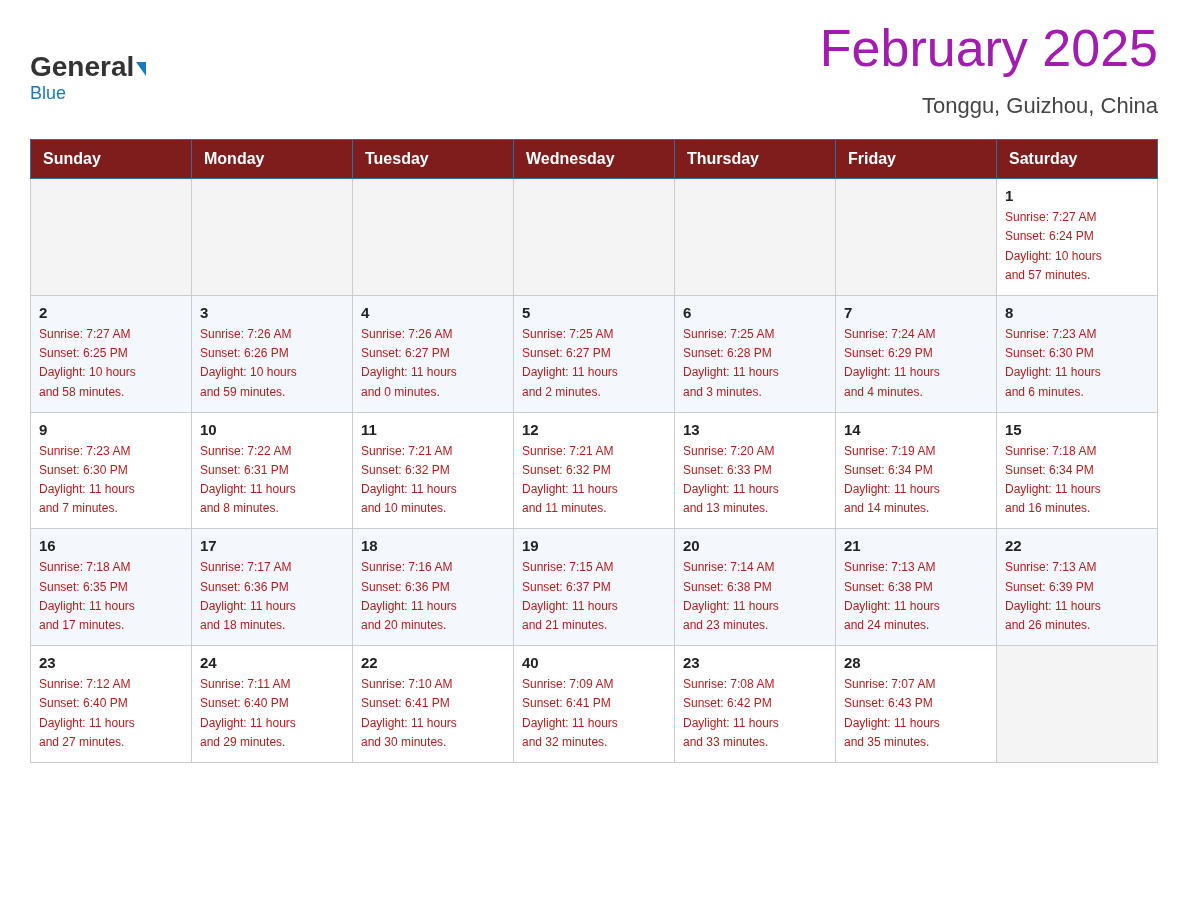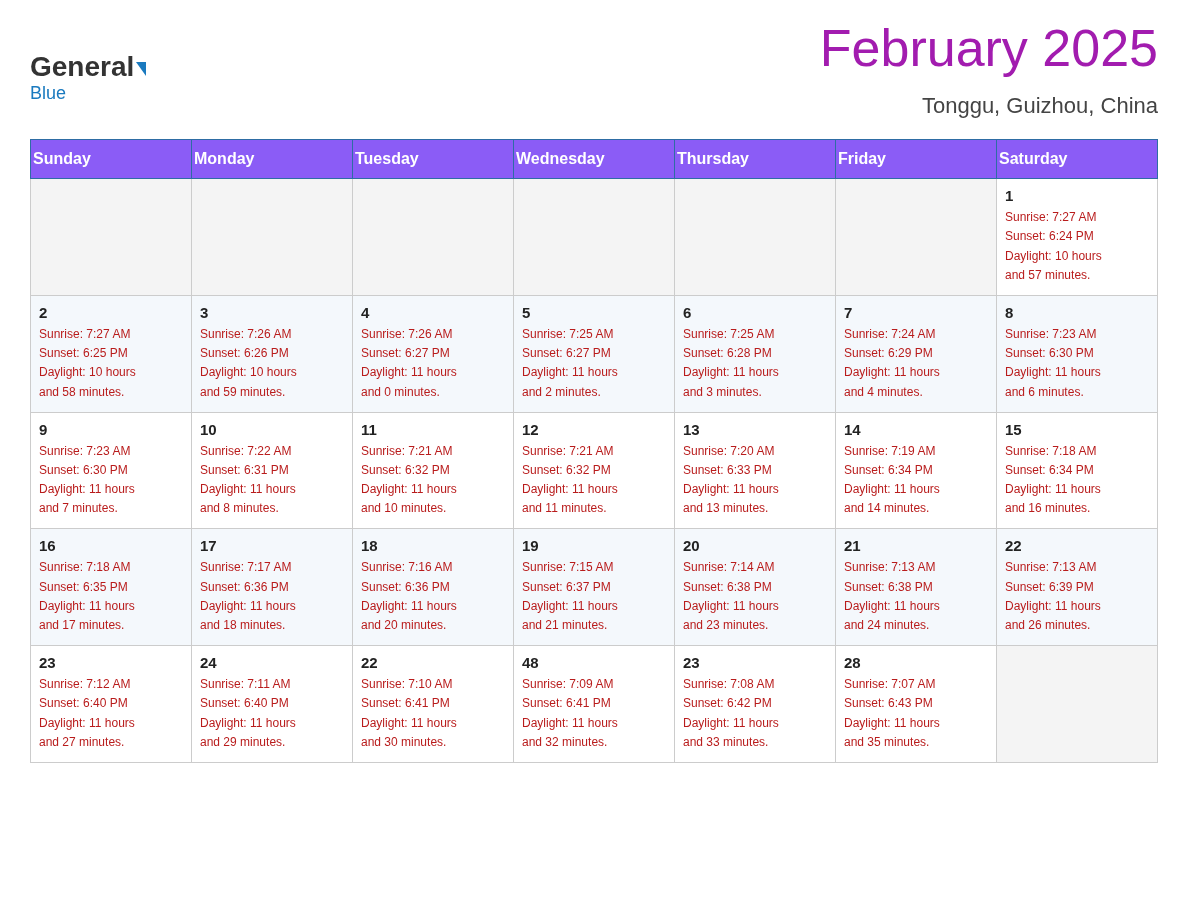--- a/index.html
+++ b/index.html
@@ -56,25 +56,25 @@
     .location-title {
       font-size: 22px;
       color: #444;
       margin-top: 16px;
     }
     table {
       width: 100%;
       border-collapse: collapse;
     }
     thead tr th {
-      background-color: #8b5cf6;
+      background-color: #7f1d1d;
       color: #fff;
       font-size: 16px;
       font-weight: bold;
-      padding: 10px 2px;
+      padding: 10px 12px;
       text-align: left;
       border: 1px solid #2e6da4;
     }
     tbody tr td {
       vertical-align: top;
       padding: 8px 8px 10px 8px;
       border: 1px solid #ccc;
       font-size: 12.5px;
       color: #333;
       min-width: 140px;
@@ -243,21 +243,21 @@
         </td>
         <td>
           <div class="day-number">24</div>
           <div class="day-info">Sunrise: 7:11 AM<br>Sunset: 6:40 PM<br>Daylight: 11 hours<br>and 29 minutes.</div>
         </td>
         <td>
           <div class="day-number">22</div>
           <div class="day-info">Sunrise: 7:10 AM<br>Sunset: 6:41 PM<br>Daylight: 11 hours<br>and 30 minutes.</div>
         </td>
         <td>
-          <div class="day-number">48</div>
+          <div class="day-number">40</div>
           <div class="day-info">Sunrise: 7:09 AM<br>Sunset: 6:41 PM<br>Daylight: 11 hours<br>and 32 minutes.</div>
         </td>
         <td>
           <div class="day-number">23</div>
           <div class="day-info">Sunrise: 7:08 AM<br>Sunset: 6:42 PM<br>Daylight: 11 hours<br>and 33 minutes.</div>
         </td>
         <td>
           <div class="day-number">28</div>
           <div class="day-info">Sunrise: 7:07 AM<br>Sunset: 6:43 PM<br>Daylight: 11 hours<br>and 35 minutes.</div>
         </td>

